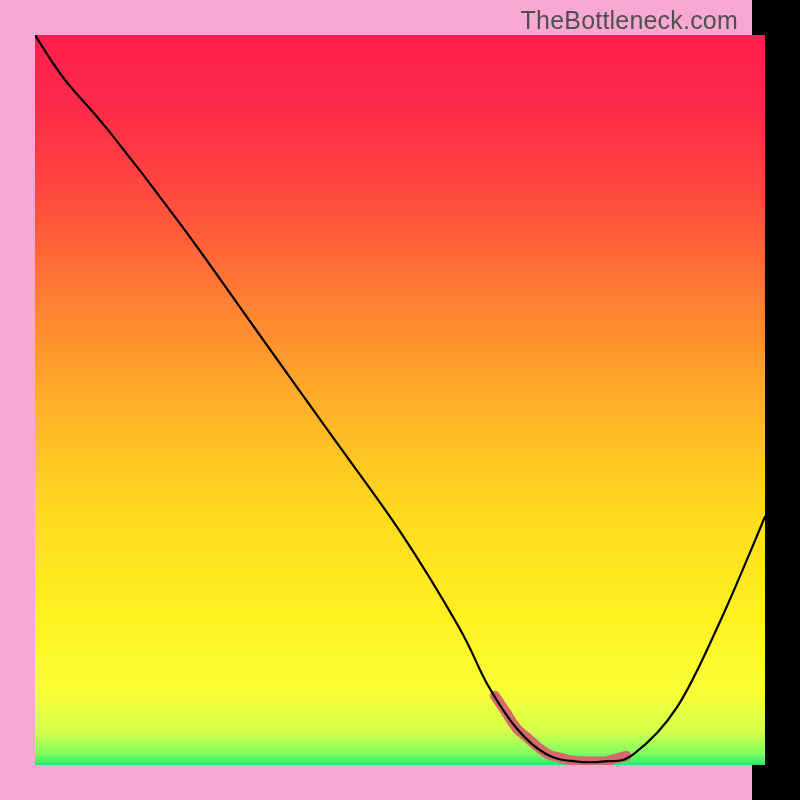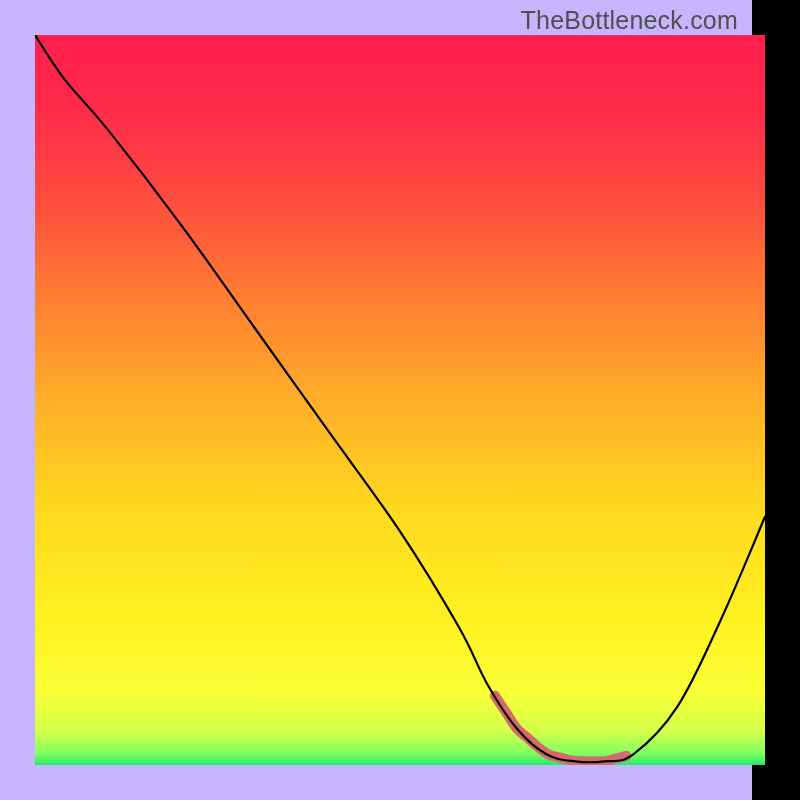--- a/index.html
+++ b/index.html
@@ -8,21 +8,21 @@
     width: 800px;
     height: 800px;
     background: #000;
     overflow: hidden;
     font-family: Arial, Helvetica, sans-serif;
   }
   .frame {
     position: relative;
     width: 752px;
     height: 800px;
-    background: #c4b5fd;
+    background: #f9a8d4;
     text-decoration: underline;
   }
   .watermark {
     position: absolute;
     top: 6px;
     right: 14px;
     color: #4f4f4f;
     font-size: 25px;
     letter-spacing: 0.2px;
     font-weight: 400;

